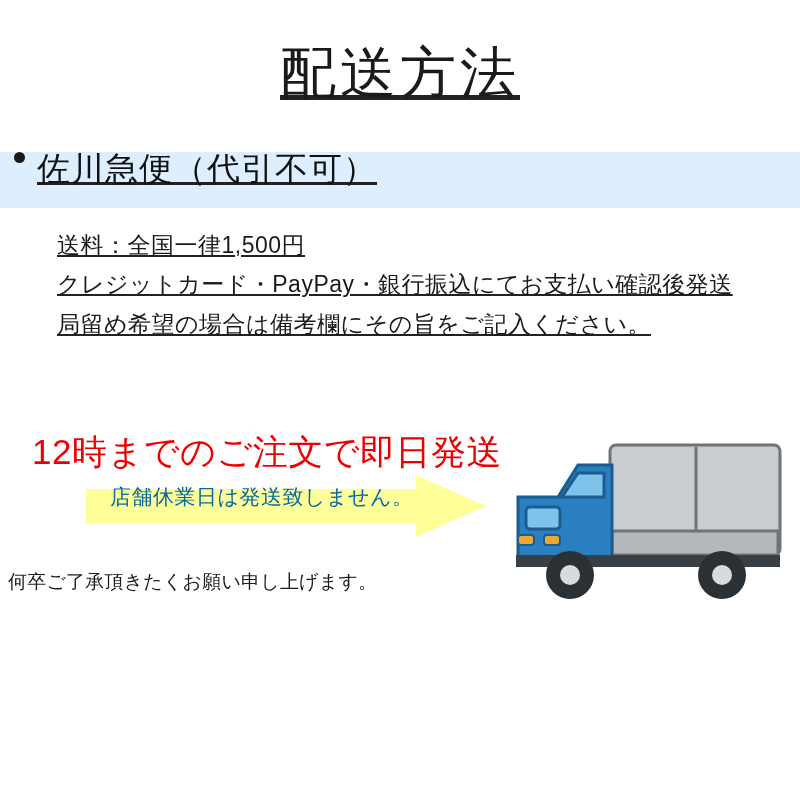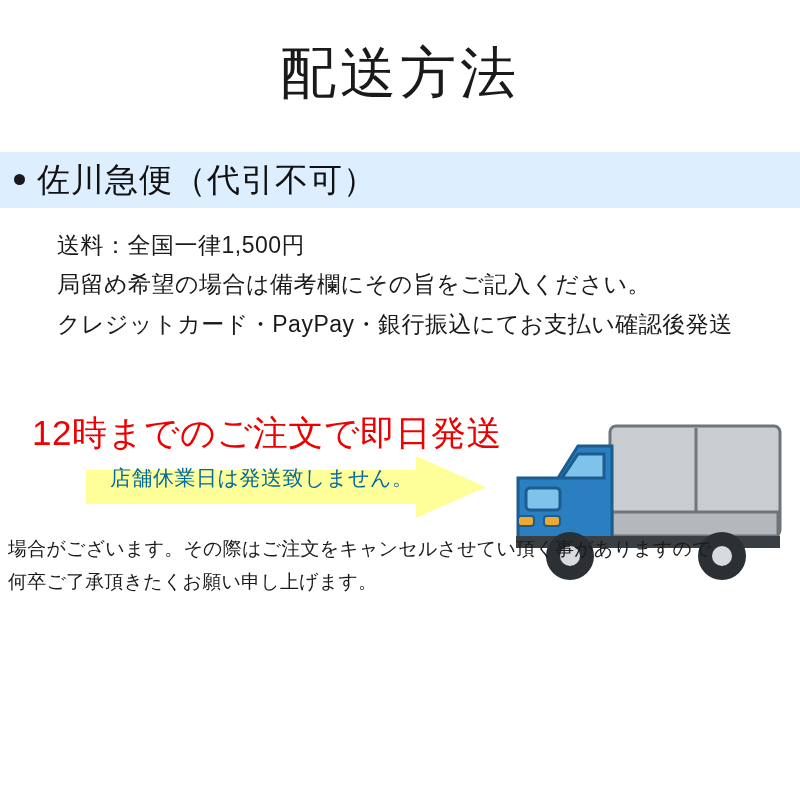--- a/index.html
+++ b/index.html
@@ -14,40 +14,41 @@
     color: #222222;
     overflow: hidden;
     position: relative;
   }
 
   .page {
     width: 800px;
     height: 616px;
     position: relative;
     box-sizing: border-box;
+    text-decoration: underline;
   }
 
   
   .title {
     text-align: center;
     font-size: 56px;
     font-weight: 400;
     letter-spacing: 4px;
     color: #1a1a1a;
     padding-top: 42px;
     line-height: 1.1;
   }
 
   
   .section-band {
     margin-top: 48px;
     background: #ddeeff;
     height: 56px;
     display: flex;
-    align-items: center;
+    align-items: flex-start;
     padding-left: 14px;
     box-sizing: border-box;
   }
   .bullet-dot {
     width: 11px;
     height: 11px;
     border-radius: 50%;
     background: #1a1a1a;
     margin-right: 12px;
     flex: 0 0 auto;
@@ -69,21 +70,21 @@
     font-size: 23px;
     line-height: 1.72;
     color: #1a1a1a;
     letter-spacing: 0.5px;
     white-space: nowrap;
   }
 
   
   .promo {
     position: relative;
-    margin-top: 66px;
+    margin-top: 85px;
     height: 200px;
   }
   .promo-head {
     position: absolute;
     left: 32px;
     top: 0;
     font-size: 35px;
     color: #ee0000;
     letter-spacing: 0.5px;
     white-space: nowrap;
@@ -141,22 +142,22 @@
 
   <div class="title">配送方法</div>
 
   <div class="section-band">
     <span class="bullet-dot"></span>
     <span class="section-title">佐川急便（代引不可）</span>
   </div>
 
   <ul class="detail-list">
     <li>送料：全国一律1,500円</li>
+    <li>クレジットカード・PayPay・銀行振込にてお支払い確認後発送</li>
     <li>局留め希望の場合は備考欄にその旨をご記入ください。</li>
-    <li>クレジットカード・PayPay・銀行振込にてお支払い確認後発送</li>
   </ul>
 
   <div class="promo">
 
     <svg class="arrow" viewBox="0 0 400 62">
       <polygon points="0,14 330,14 330,0 400,31 330,62 330,48 0,48" fill="#ffff99"></polygon>
     </svg>
 
     <div class="promo-head">12時までのご注文で即日発送</div>
     <div class="promo-sub">店舗休業日は発送致しません。</div>
@@ -179,17 +180,16 @@
       <rect x="16" y="120" width="264" height="12" fill="#3a3f44"></rect>
 
       <circle cx="70" cy="140" r="24" fill="#2b3035"></circle>
       <circle cx="70" cy="140" r="10" fill="#d8dade"></circle>
       <circle cx="222" cy="140" r="24" fill="#2b3035"></circle>
       <circle cx="222" cy="140" r="10" fill="#d8dade"></circle>
     </svg>
   </div>
 
   <div class="footnote">
-    <p>場合がございます。その際はご注文をキャンセルさせてい頂く事がありますので</p>
     <p>何卒ご了承頂きたくお願い申し上げます。</p>
   </div>
 
 </div>
 
 </body></html>

